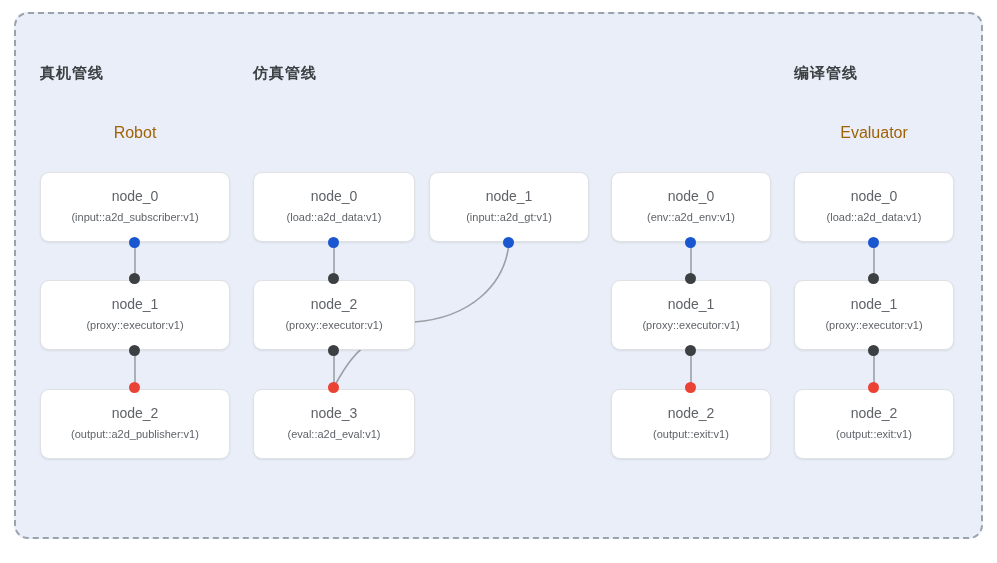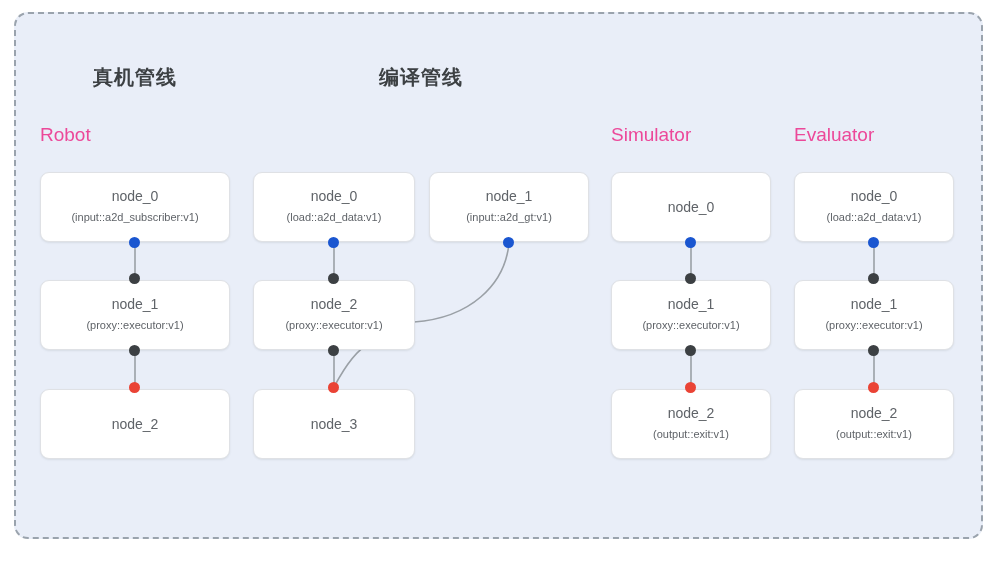--- a/index.html
+++ b/index.html
@@ -34,33 +34,32 @@
   #edge-layer {
     position: absolute;
     left: 0;
     top: 0;
     width: 997px;
     height: 563px;
     pointer-events: none;
   }
   .col-title-cn {
     position: absolute;
-    text-align: center;
-    font-size: 20px;
+    font-size: 15px;
     font-weight: bold;
     color: #3c4043;
     letter-spacing: 1px;
     white-space: nowrap;
   }
   .col-title-en {
     position: absolute;
-    text-align: left;
-    font-size: 19px;
+    text-align: center;
+    font-size: 16px;
     font-weight: normal;
-    color: #ec4899;
+    color: #a16207;
     white-space: nowrap;
   }
   
   .node-box {
     position: absolute;
     box-sizing: border-box;
     background: #ffffff;
     border: 1px solid #dfe1e5;
     border-radius: 9px;
     box-shadow: 0 1px 2px rgba(60,64,67,0.10);
@@ -133,24 +132,25 @@
 
   <div class="node-box" style="left:40px; top:280px; width:190px; height:70px;">
     <div class="node-name">node_1</div>
     <div class="node-type">(proxy::executor:v1)</div>
   </div>
   <div class="port black" style="left:129px; top:273px;"></div>
   <div class="port black" style="left:129px; top:345px;"></div>
 
   <div class="node-box" style="left:40px; top:389px; width:190px; height:70px;">
     <div class="node-name">node_2</div>
+    <div class="node-type">(output::a2d_publisher:v1)</div>
   </div>
   <div class="port red" style="left:129px; top:382px;"></div>
 
-  <div class="col-title-cn" style="left:253px; top:64px; width:336px;">编译管线</div>
+  <div class="col-title-cn" style="left:253px; top:64px; width:336px;">仿真管线</div>
 
   <div class="node-box" style="left:253px; top:172px; width:162px; height:70px;">
     <div class="node-name">node_0</div>
     <div class="node-type">(load::a2d_data:v1)</div>
   </div>
   <div class="port blue" style="left:328px; top:237px;"></div>
 
   <div class="node-box" style="left:429px; top:172px; width:160px; height:70px;">
     <div class="node-name">node_1</div>
     <div class="node-type">(input::a2d_gt:v1)</div>
@@ -159,43 +159,45 @@
 
   <div class="node-box" style="left:253px; top:280px; width:162px; height:70px;">
     <div class="node-name">node_2</div>
     <div class="node-type">(proxy::executor:v1)</div>
   </div>
   <div class="port black" style="left:328px; top:273px;"></div>
   <div class="port black" style="left:328px; top:345px;"></div>
 
   <div class="node-box" style="left:253px; top:389px; width:162px; height:70px;">
     <div class="node-name">node_3</div>
+    <div class="node-type">(eval::a2d_eval:v1)</div>
   </div>
   <div class="port red" style="left:328px; top:382px;"></div>
 
-  <div class="col-title-en" style="left:611px; top:124px; width:160px;">Simulator</div>
 
   <div class="node-box" style="left:611px; top:172px; width:160px; height:70px;">
     <div class="node-name">node_0</div>
+    <div class="node-type">(env::a2d_env:v1)</div>
   </div>
   <div class="port blue" style="left:685px; top:237px;"></div>
 
   <div class="node-box" style="left:611px; top:280px; width:160px; height:70px;">
     <div class="node-name">node_1</div>
     <div class="node-type">(proxy::executor:v1)</div>
   </div>
   <div class="port black" style="left:685px; top:273px;"></div>
   <div class="port black" style="left:685px; top:345px;"></div>
 
   <div class="node-box" style="left:611px; top:389px; width:160px; height:70px;">
     <div class="node-name">node_2</div>
     <div class="node-type">(output::exit:v1)</div>
   </div>
   <div class="port red" style="left:685px; top:382px;"></div>
 
+  <div class="col-title-cn" style="left:794px; top:64px; width:160px;">编译管线</div>
   <div class="col-title-en" style="left:794px; top:124px; width:160px;">Evaluator</div>
 
   <div class="node-box" style="left:794px; top:172px; width:160px; height:70px;">
     <div class="node-name">node_0</div>
     <div class="node-type">(load::a2d_data:v1)</div>
   </div>
   <div class="port blue" style="left:868px; top:237px;"></div>
 
   <div class="node-box" style="left:794px; top:280px; width:160px; height:70px;">
     <div class="node-name">node_1</div>

